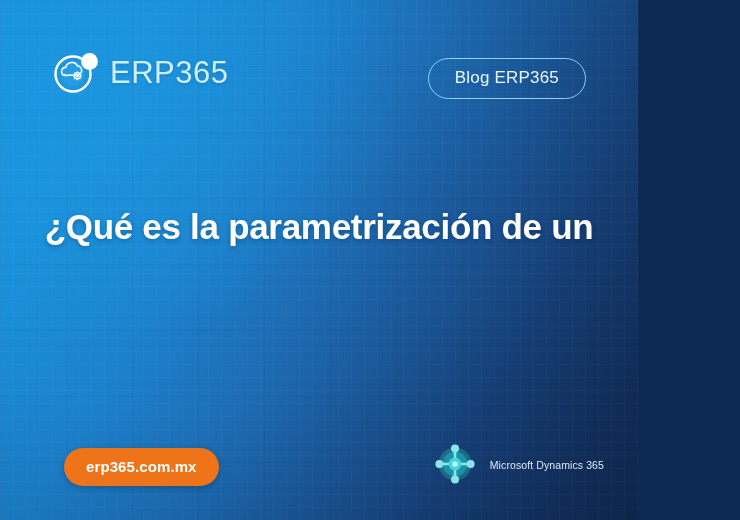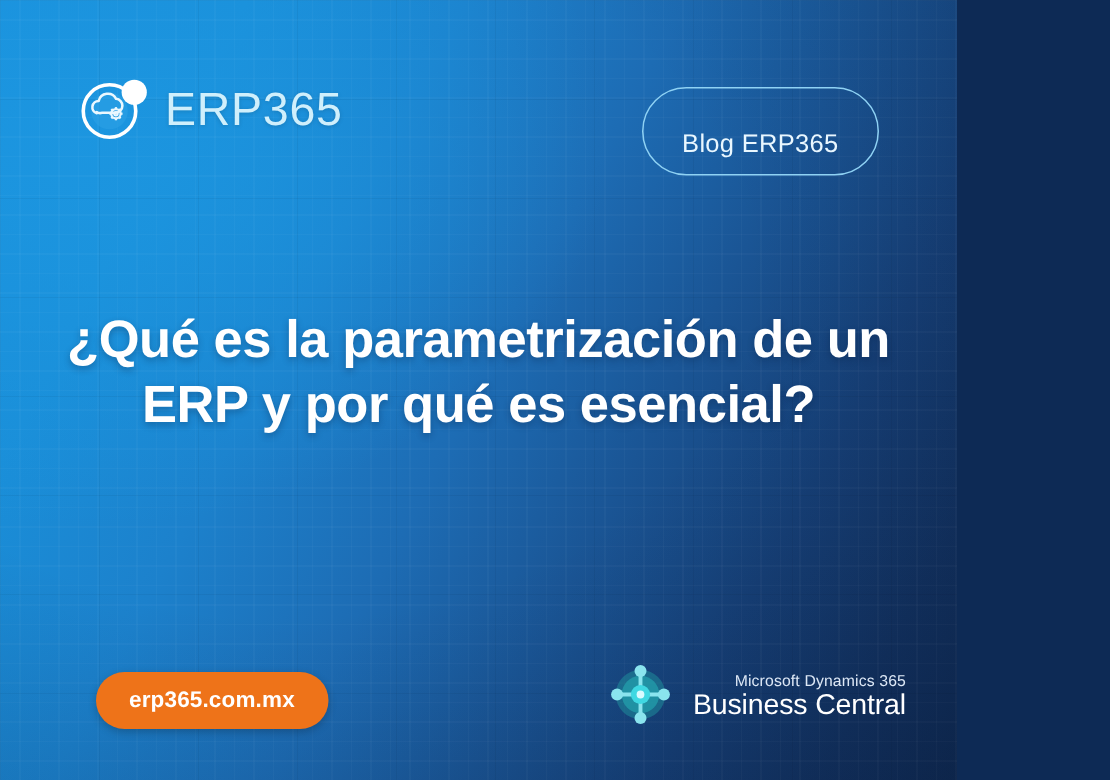--- a/index.html
+++ b/index.html
@@ -60,21 +60,21 @@
   }
   #brand-mark { position:relative; width:48px; height:48px; }
   #brand-name {
     font-size:31px; letter-spacing:0.5px; color:#cfeffc;
     font-weight:400; line-height:1;
     text-shadow:0 1px 3px rgba(0,0,0,0.15);
   }
 
   #blog-badge {
     position:absolute; right:52px; top:58px;
-    padding:27px 26px 10px;
+    padding:9px 26px 10px;
     border:1.4px solid #8fd2f4;
     border-radius:30px;
     color:#e9f7ff;
     font-size:17px; font-weight:400; letter-spacing:0.2px;
     white-space:nowrap;
   }
 
   
   #headline {
     position:absolute; left:0; right:0; top:206px;
@@ -142,21 +142,20 @@
         <circle cx="37.5" cy="13.5" r="8.4" fill="#ffffff"></circle>
       </svg>
     </span>
     <span id="brand-name">ERP365</span>
   </div>
 
   <div id="blog-badge">Blog ERP365</div>
 
   <h1 id="headline">
     <span class="hl-line">¿Qué es la parametrización de un</span>
-    <span class="hl-line">ERP y por qué es esencial?</span>
   </h1>
 
   <div id="site-url-pill">erp365.com.mx</div>
 
   <div id="dynamics-badge">
     <span>
       <svg width="48" height="48" viewBox="0 0 48 48" aria-hidden="true">
         <circle cx="24" cy="24" r="16.5" fill="#1f8d9b" opacity="0.55"></circle>
         <circle cx="24" cy="24" r="12.5" fill="#23a3ae" opacity="0.7"></circle>
         <g stroke="#8ae4ee" stroke-width="2.6" stroke-linecap="round">
@@ -168,17 +167,16 @@
         <circle cx="24" cy="24" r="6.4" fill="#3fd8e2"></circle>
         <circle cx="24" cy="24" r="2.6" fill="#d8fbff"></circle>
         <circle cx="24" cy="8.4" r="4.0" fill="#8ae4ee"></circle>
         <circle cx="24" cy="39.6" r="4.0" fill="#8ae4ee"></circle>
         <circle cx="8.4" cy="24" r="4.0" fill="#8ae4ee"></circle>
         <circle cx="39.6" cy="24" r="4.0" fill="#8ae4ee"></circle>
       </svg>
     </span>
     <span id="dynamics-text">
       <span id="dynamics-eyebrow">Microsoft Dynamics 365</span>
-      <span id="dynamics-product">Business Central</span>
     </span>
   </div>
 
 </div>
 
 </body></html>

